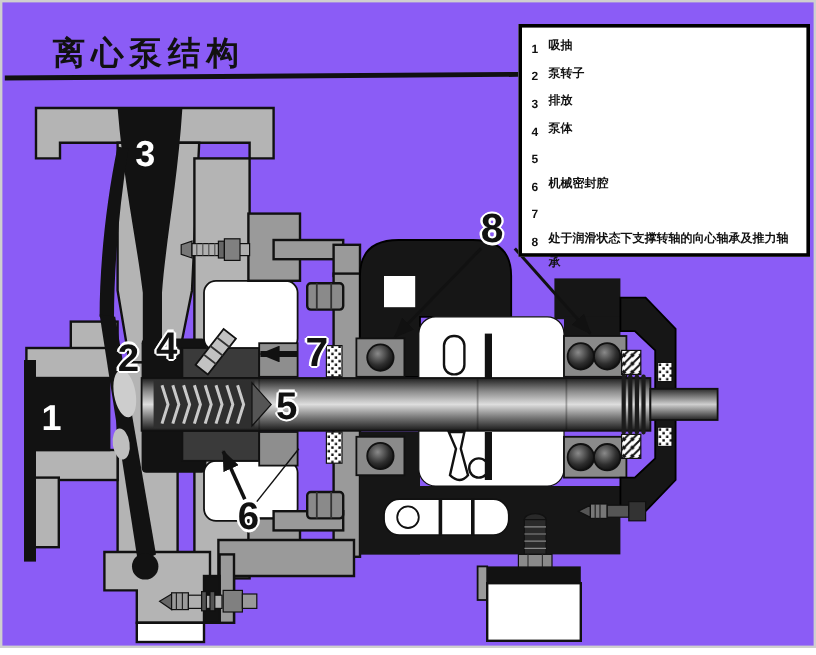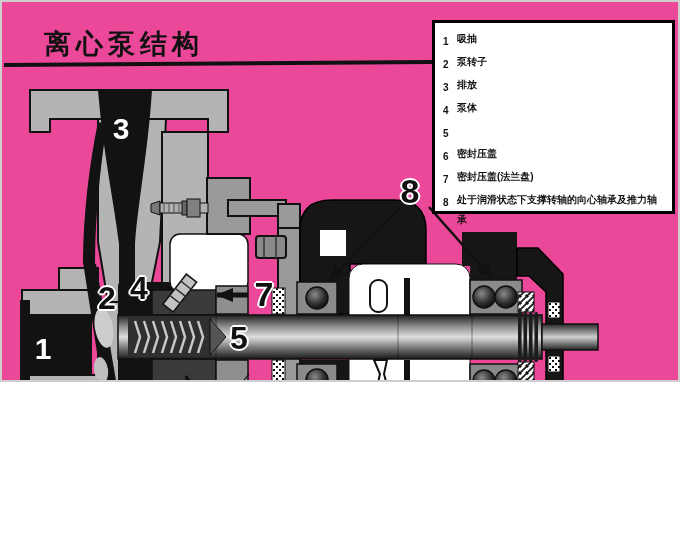--- a/index.html
+++ b/index.html
@@ -1,17 +1,17 @@
 <!DOCTYPE html>
 <html><head>
 <meta charset="utf-8">
 <style>
   html,body{margin:0;padding:0;background:#fff;}
   .stage{
-    position:relative;width:680px;height:382px;background:#ec4899;overflow:hidden;
+    position:relative;width:680px;height:540px;background:#8b5cf6;overflow:hidden;
     font-family:"Liberation Sans","DejaVu Sans",sans-serif;
     box-sizing:border-box;border:2px solid #cfcfcf;
   }
   .stage svg{position:absolute;left:0;top:0;}
   .title{
     position:absolute;left:42px;top:24px;font-size:27px;font-weight:bold;
     letter-spacing:5px;color:#111;white-space:nowrap;
   }
   .title-underline{
     position:absolute;left:2px;top:61px;width:428px;height:4px;background:#111;
@@ -274,25 +274,24 @@
     </div>
     <div class="legend-row">
       <span class="legend-num">4</span>
       <span class="legend-label">泵体</span>
     </div>
     <div class="legend-row">
       <span class="legend-num">5</span>
     </div>
     <div class="legend-row">
       <span class="legend-num">6</span>
-      <span class="legend-label">密封压盖</span>
+      <span class="legend-label">机械密封腔</span>
     </div>
     <div class="legend-row">
       <span class="legend-num">7</span>
-      <span class="legend-label">密封压盖(法兰盘)</span>
     </div>
     <div class="legend-row">
       <span class="legend-num">8</span>
       <span class="legend-label">处于润滑状态下支撑转轴的向心轴承及推力轴承</span>
     </div>
   </div>
 
   <div class="callout white" style="left:41px;top:347px;font-size:30px;">1</div>
   <div class="callout halo" style="left:105px;top:296px;font-size:32px;">2</div>
   <div class="callout white" style="left:119px;top:127px;font-size:30px;">3</div>

